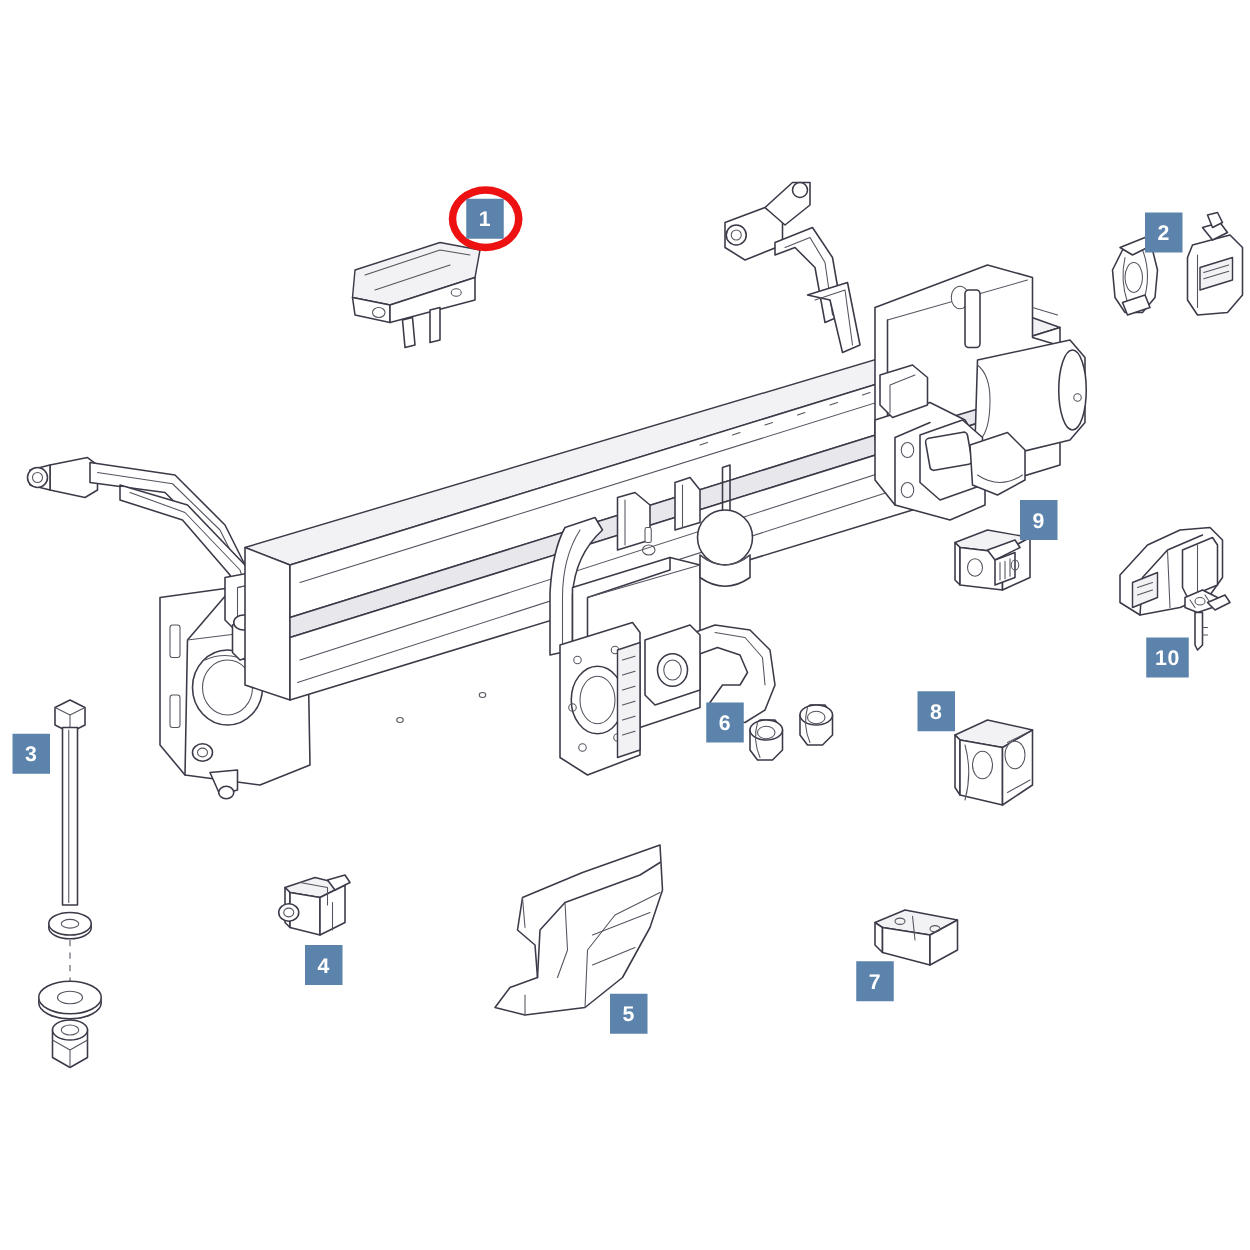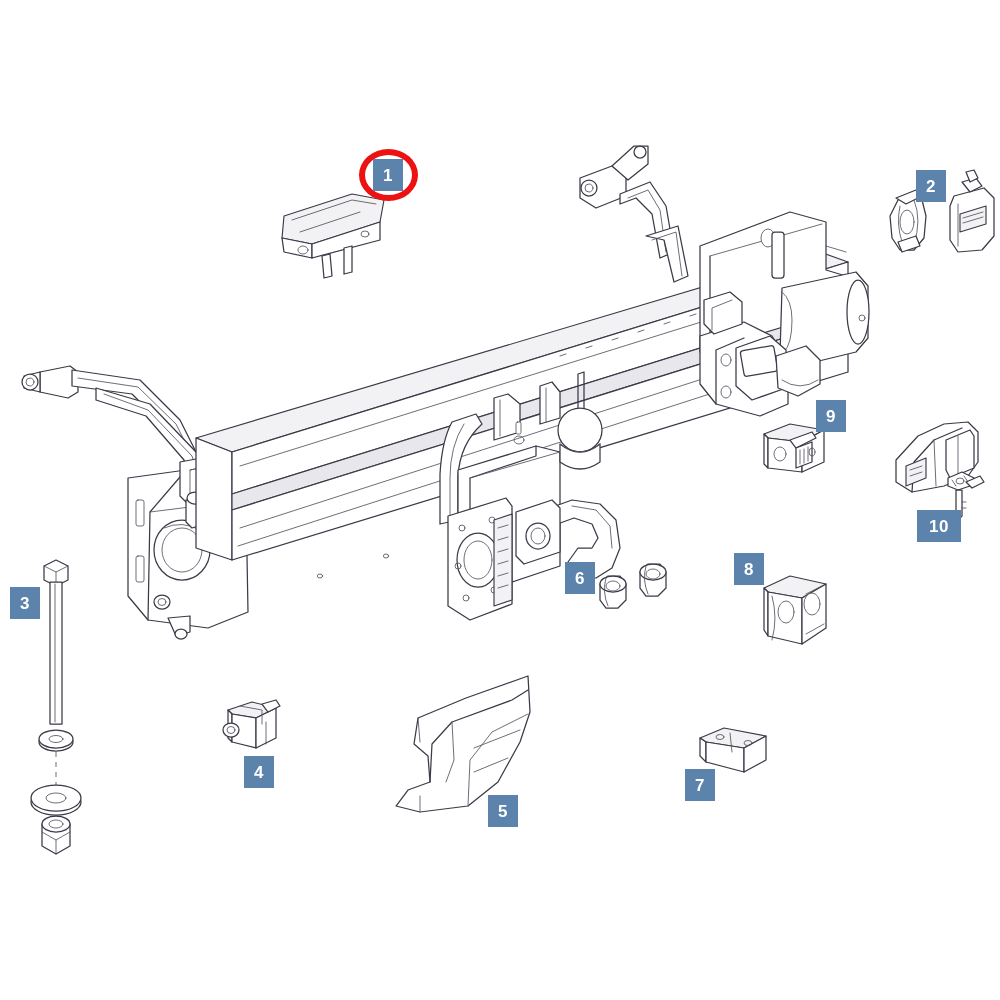--- a/index.html
+++ b/index.html
@@ -19,21 +19,21 @@
     color:#ffffff;
     font-family:"Liberation Sans", sans-serif;
     font-weight:bold;
     font-size:17px;
     line-height:1;
     letter-spacing:0.5px;
     width:30px;height:32px;
     box-sizing:border-box;
     user-select:none;
   }
-  .callout-badge.wide{width:44px;}
+  .callout-badge.wide{width:34px;}
   .highlight-ring{
     position:absolute;
     border:6px solid #ee1111;
     border-radius:50%;
     box-sizing:border-box;
     background:transparent;
   }
 </style>
 </head>
 <body>

